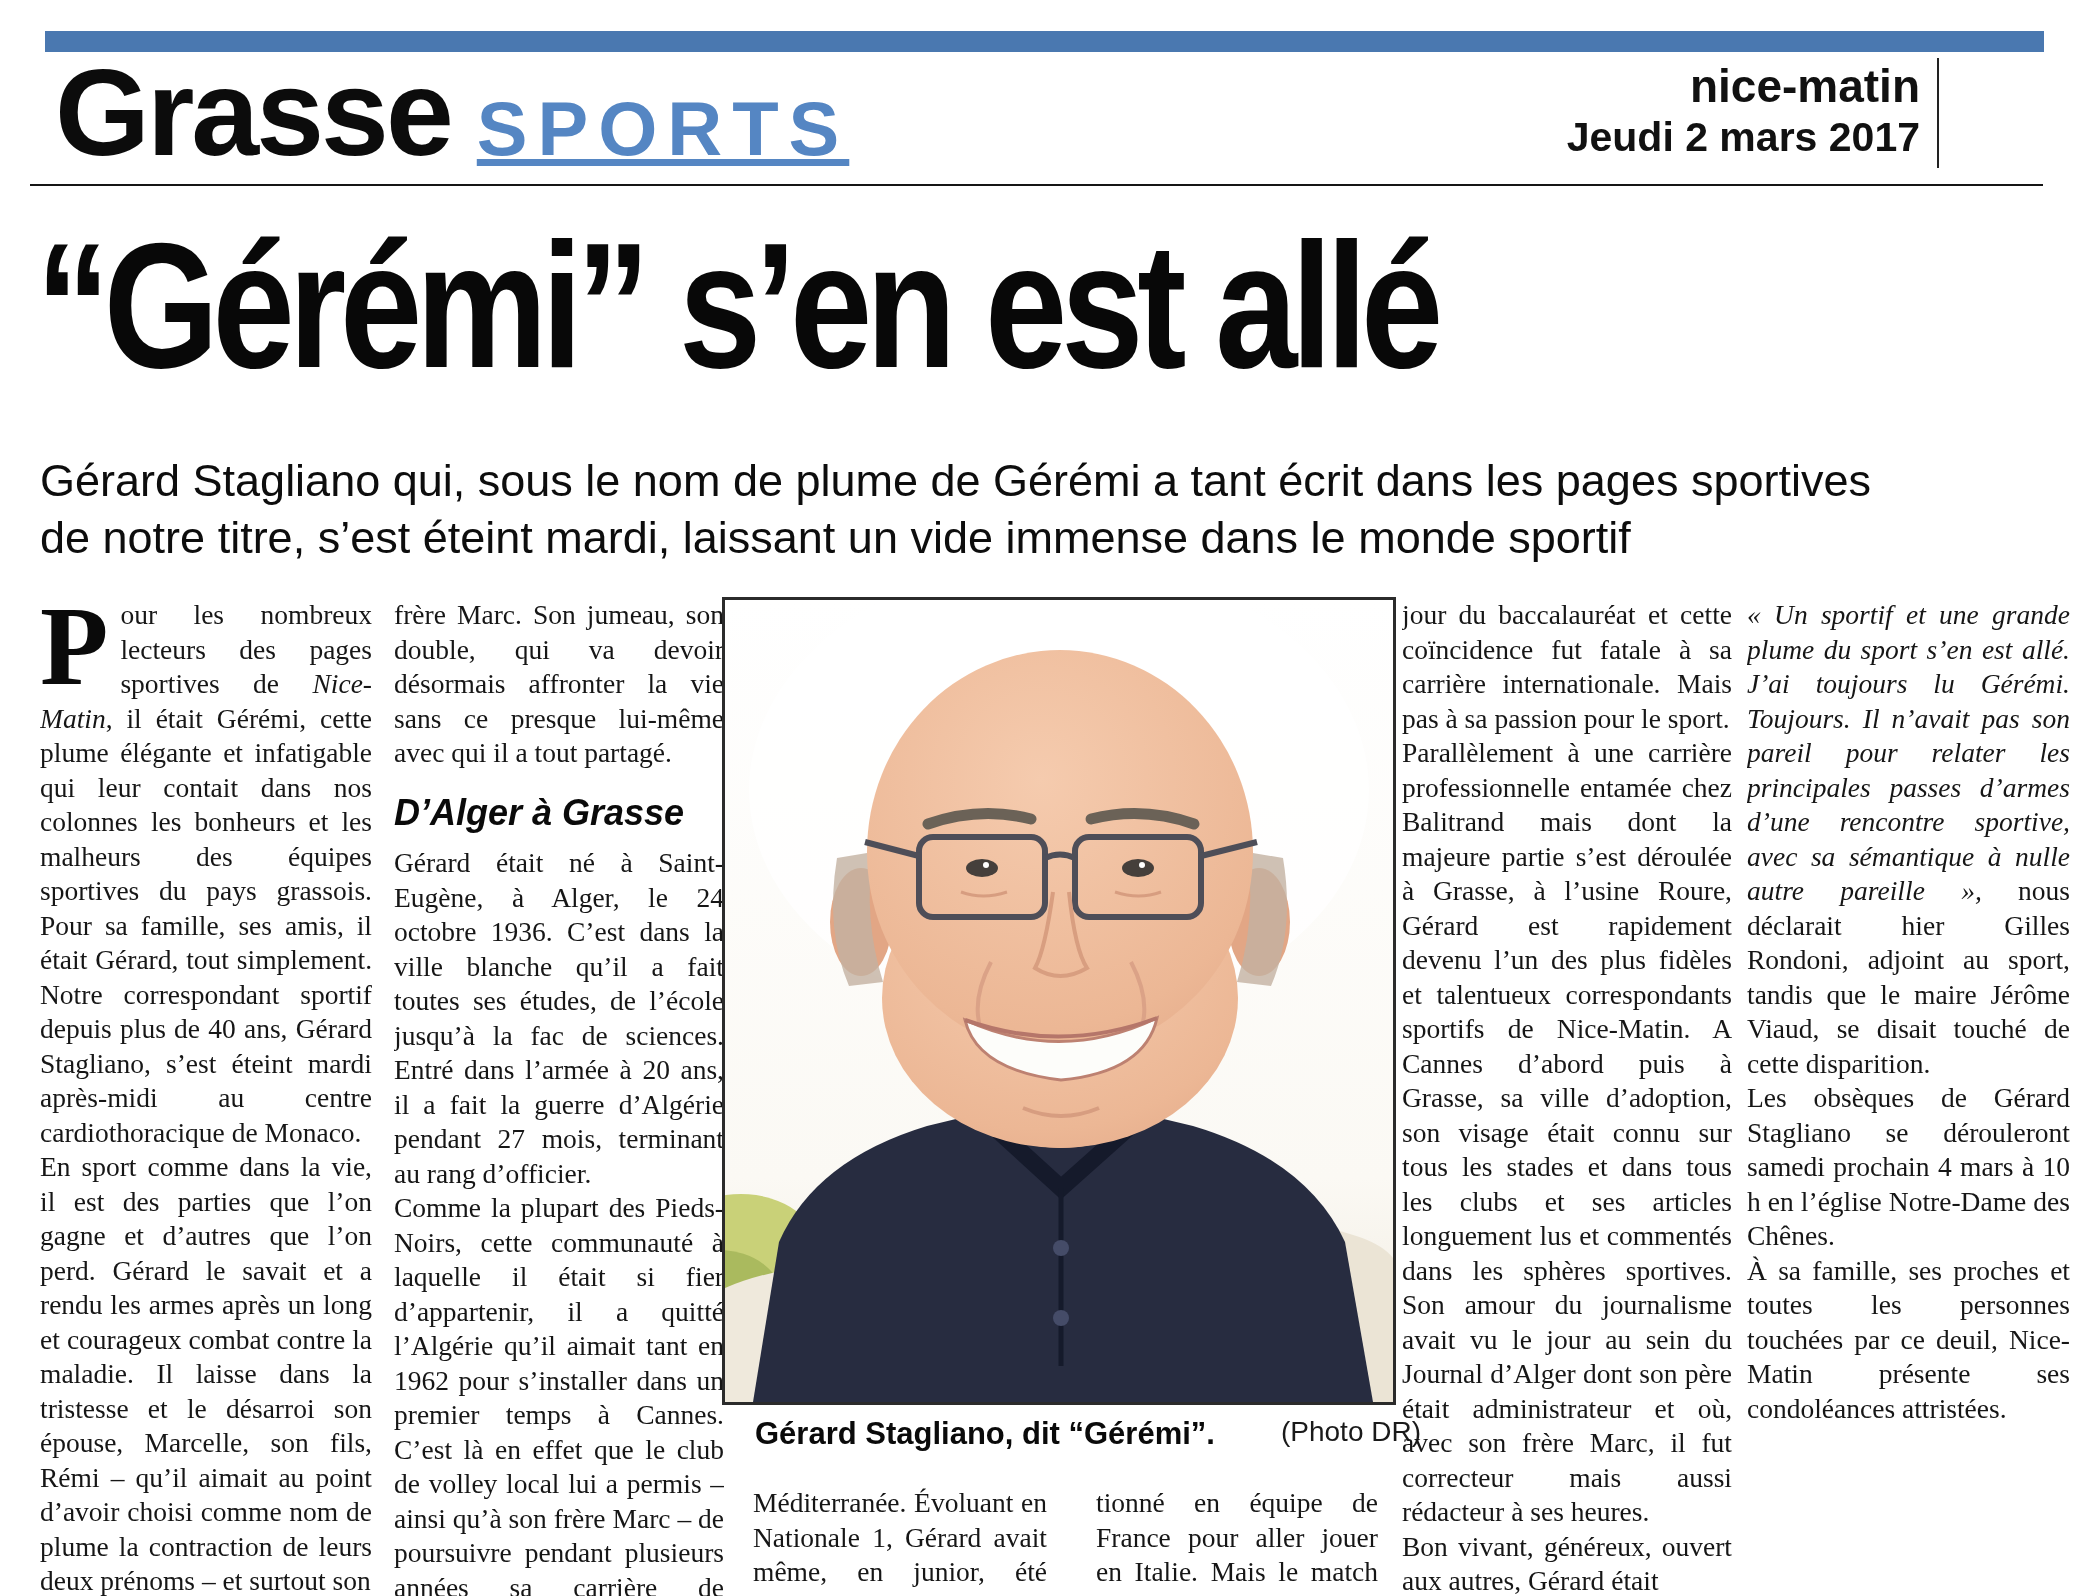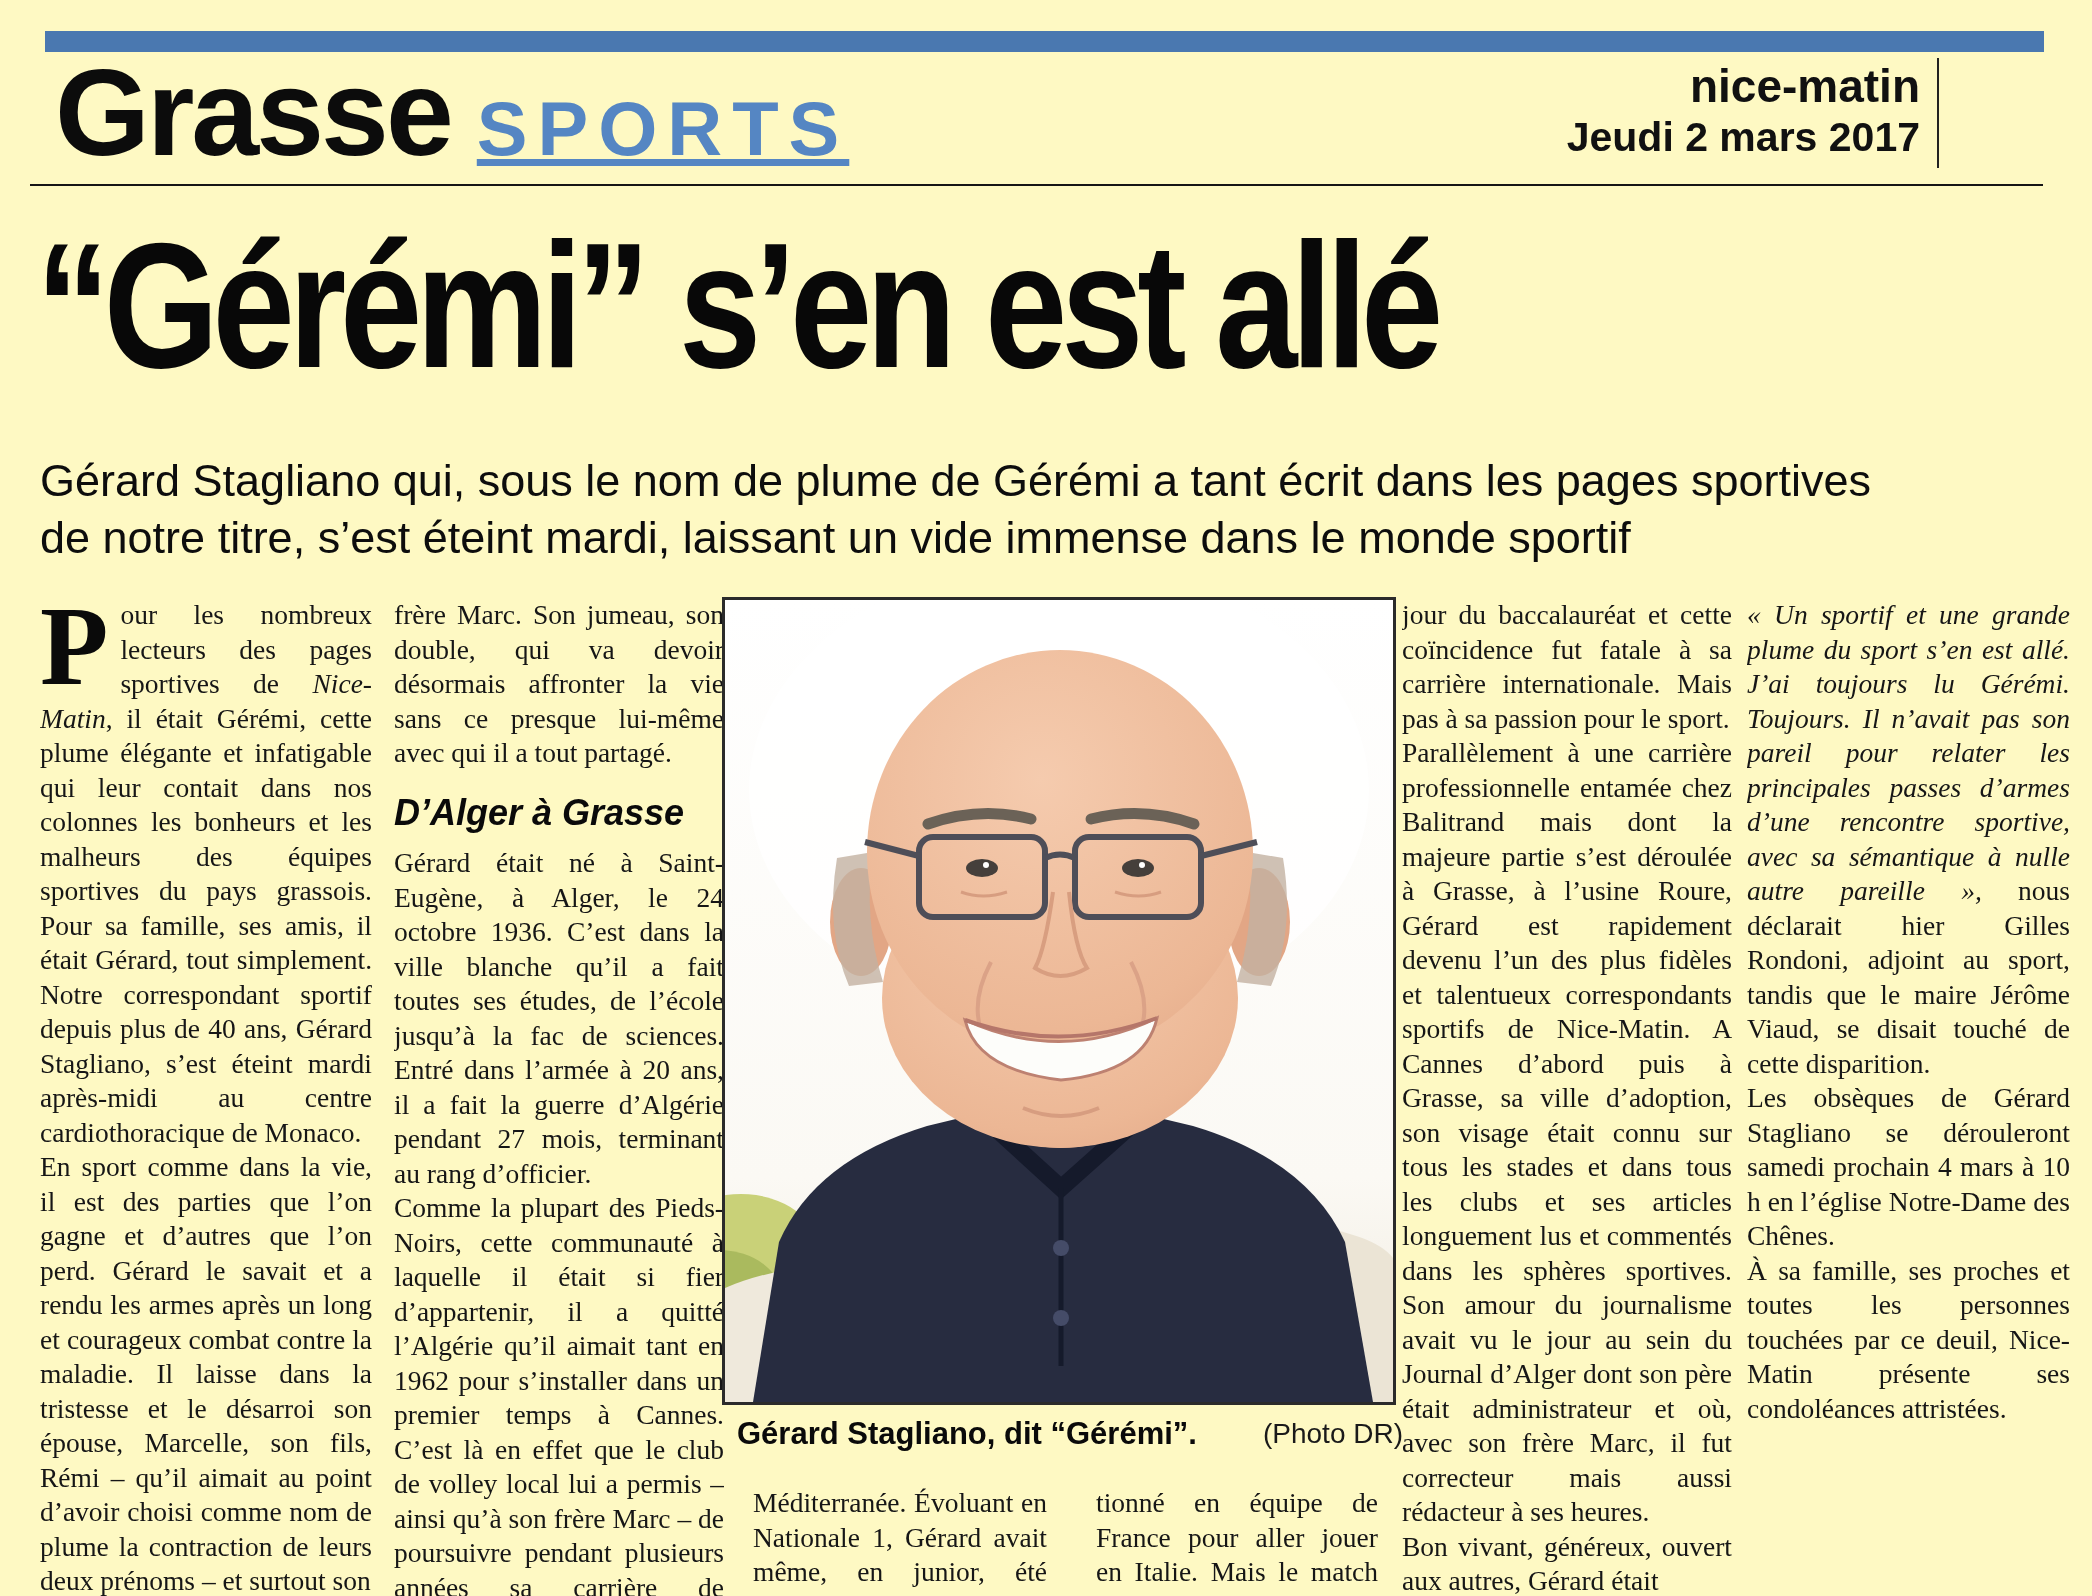--- a/index.html
+++ b/index.html
@@ -1,18 +1,18 @@
 <!DOCTYPE html>
 <html lang="fr"><head>
 <meta charset="utf-8">
 <style>
   html,body{margin:0;padding:0;background:#e8e8e8;}
   .page{
     position:relative;width:2092px;height:1596px;margin:0 auto;
-    background:#fef9c3;overflow:hidden;
+    background:#ffffff;overflow:hidden;
     font-family:"Liberation Serif",serif;color:#161616;
   }
   
   .topbar{position:absolute;left:45px;top:31px;width:1999px;height:21px;}
   .masthead{position:absolute;left:55px;top:52px;display:flex;align-items:baseline;gap:26px;
     font-family:"Liberation Sans",sans-serif;}
   .masthead .section{font-size:122px;font-weight:bold;letter-spacing:-3px;color:#0c0c0c;line-height:1;}
   .masthead .section-sub{font-size:76px;font-weight:bold;letter-spacing:10px;line-height:1;text-decoration:underline;}
   .paper-block{position:absolute;right:172px;top:60px;text-align:right;
     font-family:"Liberation Sans",sans-serif;color:#111;}
@@ -39,22 +39,22 @@
   .col5{left:1747px;width:323px;}
   .dropcap{float:left;font-family:"Liberation Serif",serif;font-weight:bold;
     font-size:112px;line-height:88px;padding:4px 12px 0 0;color:#0a0a0a;}
   .subhead{font-family:"Liberation Sans",sans-serif;font-weight:bold;font-size:36px;
     line-height:1.1;margin:22px 0 14px 0 !important;text-align:left;color:#0a0a0a;font-style:italic;}
   .it{font-style:italic;}
   
   .photo-frame{position:absolute;left:722px;top:597px;width:668px;height:802px;
     border:3px solid #2b2b2b;background:#fff;}
   .photo-frame svg{display:block;}
-  .caption-row{position:absolute;left:737px;top:1416px;width:666px;display:flex;
-    justify-content:space-between;align-items:center;}
+  .caption-row{position:absolute;left:755px;top:1416px;width:666px;display:flex;
+    justify-content:space-between;align-items:flex-start;}
   .caption{font-family:"Liberation Sans",sans-serif;font-weight:bold;font-size:31px;color:#0a0a0a;}
   .credit{font-family:"Liberation Sans",sans-serif;font-size:28px;color:#1a1a1a;}
   .col3{position:absolute;top:1470px;height:126px;overflow:hidden;
     font-size:27.5px;line-height:34.5px;text-align:justify;}
   .col3 p{margin:16px;}
   .col3a{left:737px;width:326px;}
   .col3b{left:1080px;width:314px;}
 </style>
 </head>
 <body>

